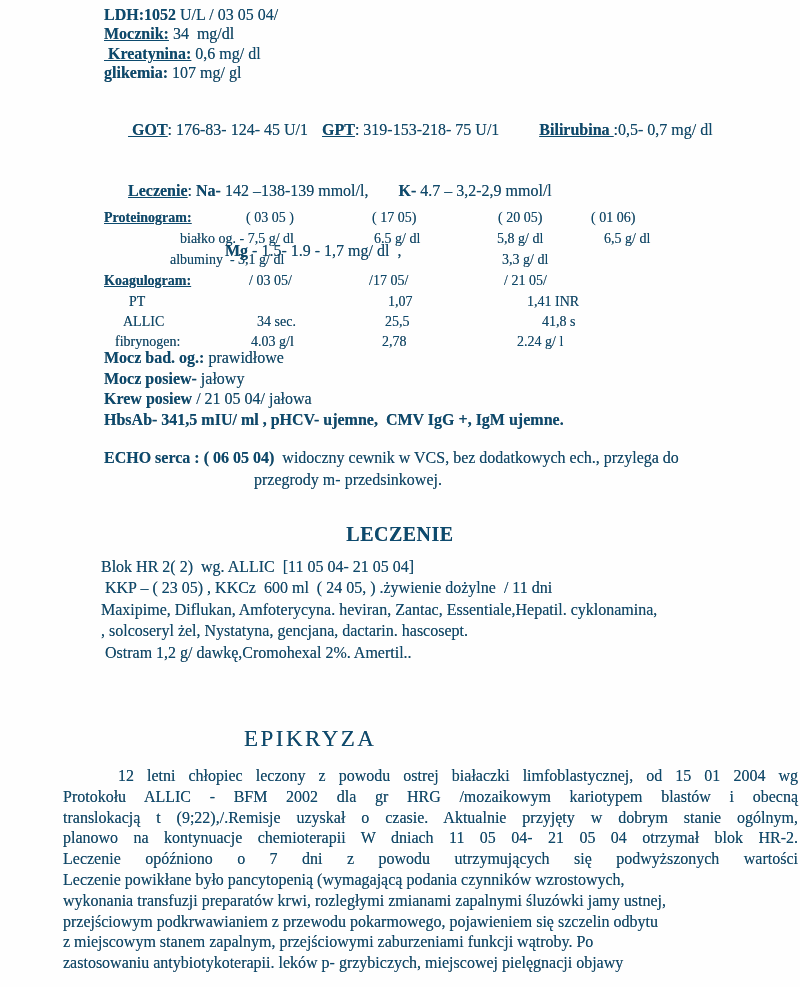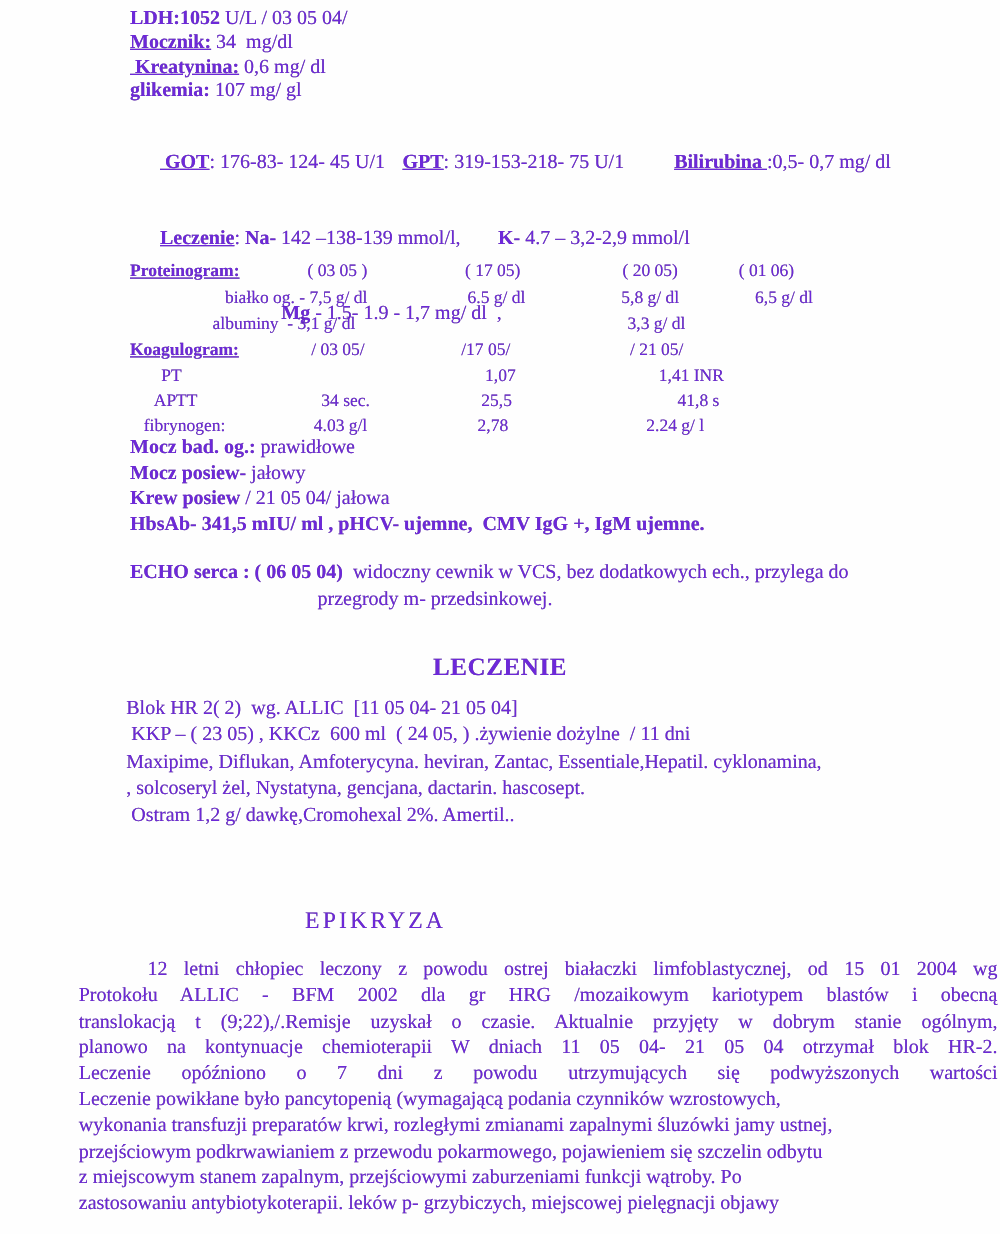--- a/index.html
+++ b/index.html
@@ -1,39 +1,39 @@
 <!DOCTYPE html>
 <html><head>
 <meta charset="utf-8">
 <style>
   html,body{margin:0;padding:0;background:#ffffff;}
   .page{
     position:relative;width:800px;height:987px;background:#fefefe;
-    font-family:"Liberation Serif", serif;color:#6d28d9;overflow:hidden;
+    font-family:"Liberation Serif", serif;color:#0c4a6e;overflow:hidden;
     text-shadow:0 0 0.5px rgba(25,25,25,0.55);
   }
   .abs{position:absolute;}
   .t{white-space:pre-wrap;}
   .b{font-weight:bold;}
   .u{text-decoration:underline;}
   .fs16{font-size:16px;}
   .line{white-space:pre-wrap;}
   .labs1{top:5px;left:104px;line-height:19.4px;}
   .enz{top:100px;left:104px;line-height:20.2px;}
   .enz .gpt-gap{margin-left:14px;}
   .enz .bili-gap{margin-left:40px;}
   .enz .k-gap{margin-left:30px;}
   .mg-line{padding-left:97px;}
   .cell{position:absolute;white-space:pre-wrap;font-size:14px;margin-top:28px;}
   .urine{top:348px;left:104px;line-height:20.5px;}
   .echo{top:447px;left:104px;line-height:21.5px;}
   .echo-l2{padding-left:150px;}
   .leczenie-title{top:523px;left:0;right:0;text-align:center;font-size:20px;font-weight:bold;letter-spacing:0.5px;}
   .treat{top:556px;left:101px;line-height:21.4px;}
-  .epi-title{top:726px;left:244px;font-size:19px;letter-spacing:2.5px;}
+  .epi-title{top:726px;left:244px;font-size:23px;letter-spacing:2.5px;}
   .paras{top:766px;left:63px;width:735px;font-size:16px;line-height:20.8px;}
   .para-line{white-space:normal;}
   .jl{text-align:justify;text-align-last:justify;}
   .indent{text-indent:55px;}
 </style>
 </head>
 <body>
 
 <div class="page">
 
@@ -75,21 +75,21 @@
   <div>
     <span class="cell b u" style="top:245px;left:104px;">Koagulogram:</span>
     <span class="cell" style="top:245px;left:249px;">/ 03 05/</span>
     <span class="cell" style="top:245px;left:369px;">/17 05/</span>
     <span class="cell" style="top:245px;left:504px;">/ 21 05/</span>
 
     <span class="cell" style="top:266px;left:129px;">PT</span>
     <span class="cell" style="top:266px;left:388px;">1,07</span>
     <span class="cell" style="top:266px;left:527px;">1,41 INR</span>
 
-    <span class="cell" style="top:286px;left:123px;">APTT</span>
+    <span class="cell" style="top:286px;left:123px;">ALLIC</span>
     <span class="cell" style="top:286px;left:257px;">34 sec.</span>
     <span class="cell" style="top:286px;left:385px;">25,5</span>
     <span class="cell" style="top:286px;left:542px;">41,8 s</span>
 
     <span class="cell" style="top:306px;left:115px;">fibrynogen:</span>
     <span class="cell" style="top:306px;left:251px;">4.03 g/l</span>
     <span class="cell" style="top:306px;left:382px;">2,78</span>
     <span class="cell" style="top:306px;left:517px;">2.24 g/ l</span>
   </div>
 

